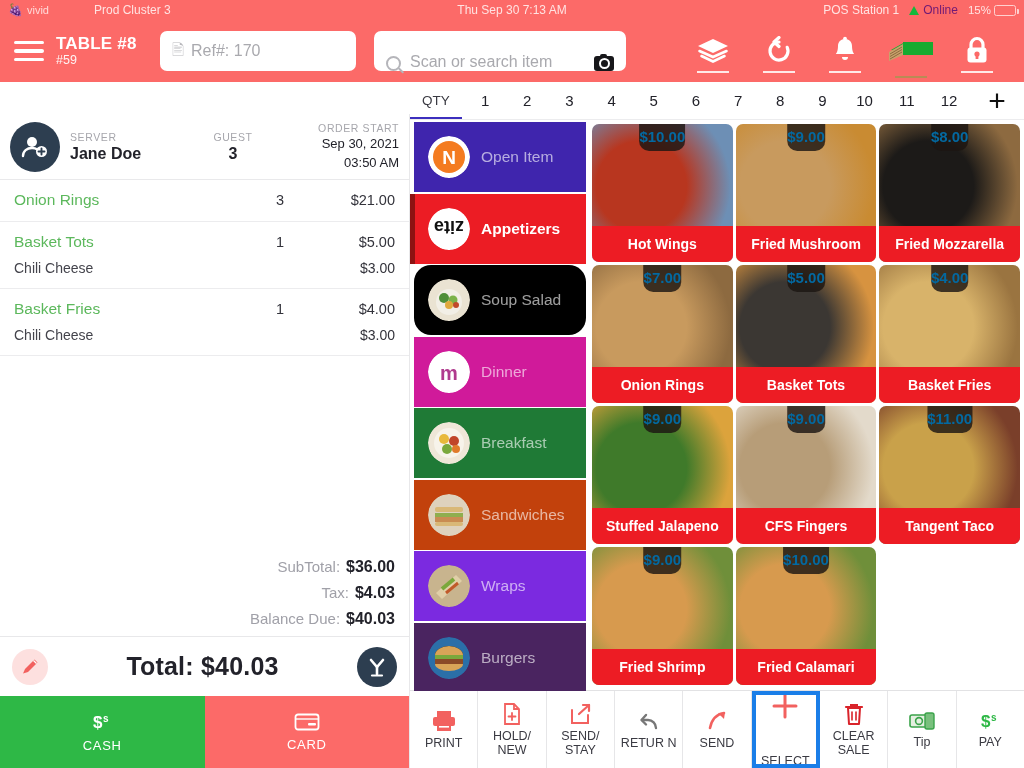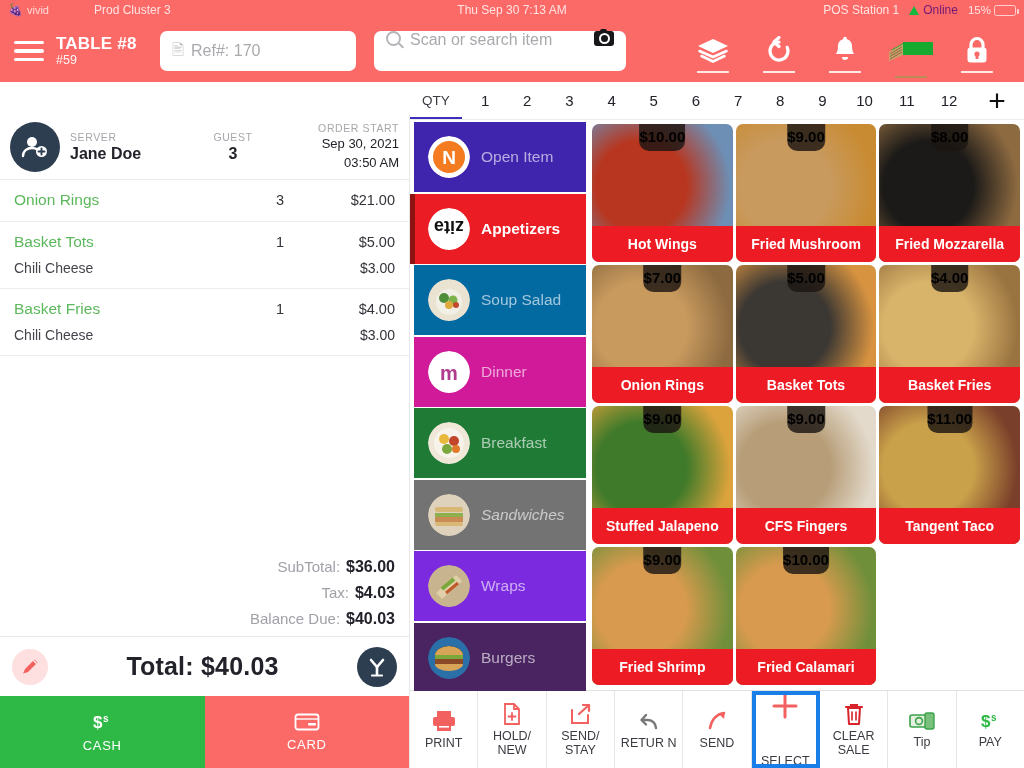--- a/index.html
+++ b/index.html
@@ -42,21 +42,21 @@
   .table-title { font-size: 17px; font-weight: bold; letter-spacing: .2px; }
   .table-sub { font-size: 12.5px; opacity: .92; margin-top: 2px; }
   .ref-box {
     width: 196px; height: 40px; background: #fff; border-radius: 7px; flex: none;
     display: flex; align-items: center; gap: 7px; padding: 0 12px;
   }
   .ref-ico { font-size: 15px; color: #b9b9bd; }
   .ref-text { font-size: 16px; color: #a9a9ae; }
   .search-box {
     width: 252px; height: 40px; background: #fff; border-radius: 7px; flex: none;
-    display: flex; align-items: flex-start; gap: 9px; padding: 0 12px; margin-left: 6px;
+    display: flex; align-items: flex-end; gap: 9px; padding: 0 12px; margin-left: 6px;
   }
   .mag { width: 15px; height: 15px; border: 2px solid #b5b5ba; border-radius: 50%; position: relative; flex: none; }
   .mag::after { content:""; position: absolute; width: 2px; height: 7px; background: #b5b5ba; right: -3px; bottom: -5px; transform: rotate(-45deg); border-radius: 1px; }
   .search-ph { font-size: 16px; color: #a9a9ae; flex: 1; }
   .cam { width: 20px; height: 15px; background: #17171a; border-radius: 3px; position: relative; flex: none; }
   .cam::before { content:""; position:absolute; width: 7px; height: 7px; border: 2px solid #fff; border-radius: 50%; left: 4.5px; top: 2px; }
   .cam::after { content:""; position:absolute; width:7px; height:3px; background:#17171a; border-radius:2px 2px 0 0; top:-2.5px; left:6px; }
   .hdr-icons { margin-left: auto; display: flex; align-items: flex-end; gap: 0; }
   .hdr-btn { width: 66px; height: 62px; display: flex; flex-direction: column; align-items: center; justify-content: center; cursor: pointer; position: relative; }
   .hdr-btn .ul { position: absolute; bottom: 9px; width: 32px; height: 2px; background: rgba(255,255,255,.85); }
@@ -118,21 +118,21 @@
   }
   .cat-ico { width: 42px; height: 42px; border-radius: 50%; flex: none; display: flex; align-items: center; justify-content: center; font-size: 19px; overflow: hidden; }
   .cat-name { font-size: 15.5px; color: rgba(255,255,255,.62); }
   .cat.active .cat-name { color: #fff; font-weight: bold; }
   .cat.active::before { content:""; position: absolute; left: -4px; top: 0; bottom: 0; width: 5px; background: #8d1212; }
 
   .grid-wrap { flex: 1; min-width: 0; padding: 4px 4px 0 6px; overflow: hidden; }
   .grid { display: grid; grid-template-columns: repeat(3, 1fr); gap: 3px; }
   .tile { height: 138px; border-radius: 7px; overflow: hidden; position: relative; cursor: pointer; background: #ededee; }
   .tile-img { position: absolute; inset: 0; }
-  .tile-price { position: absolute; top: 0; left: 50%; transform: translateX(-50%); background: rgba(28,22,18,.82); color: #000000; font-size: 15px; font-weight: bold; padding: 4px 0 6px; border-radius: 0 0 10px 10px; }
+  .tile-price { position: absolute; top: 0; left: 50%; transform: translateX(-50%); background: rgba(28,22,18,.82); color: #0369a1; font-size: 15px; font-weight: bold; padding: 4px 0 6px; border-radius: 0 0 10px 10px; }
   .tile-name { position: absolute; left: 0; right: 0; bottom: 0; height: 36px; background: #ed1c24; color: #fff; font-size: 14px; font-weight: bold; display: flex; align-items: center; justify-content: center; }
 
   .toolbar { height: 78px; display: flex; border-top: 1px solid #e2e2e4; flex: none; background: #fafafa; }
   .tool { flex: 1; display: flex; flex-direction: column; align-items: center; justify-content: center; gap: 3px; border-right: 1px solid #e6e6e8; cursor: pointer; position: relative; background: #fff; }
   .tool:last-child { border-right: none; }
   .tool-label { font-size: 12.5px; color: #3a3a42; text-align: center; line-height: 1.12; padding: 0 2px; }
   .tool.selected { outline: 4px solid #1a7ee8; outline-offset: -4px; z-index: 3; gap: 34px; }
 
   svg { display: block; }
 </style>
@@ -371,21 +371,21 @@
             </div>
             <div class="cat active" style="background: rgb(236, 28, 36);">
               <span class="cat-ico">
                 <svg width="42" height="42" viewBox="0 0 42 42">
                   <circle cx="21" cy="21" r="21" fill="#fff"></circle>
                   <text x="21" y="29" text-anchor="middle" font-family="Liberation Sans, sans-serif" font-size="18" font-weight="bold" fill="#111" transform="rotate(180 21 21)">zitə</text>
                 </svg>
               </span>
               <span class="cat-name">Appetizers</span>
             </div>
-            <div class="cat" style="background: #0369a1;">
+            <div class="cat" style="background: #000000; border-radius: 17px;">
               <span class="cat-ico">
                 <svg width="42" height="42" viewBox="0 0 42 42">
                   <circle cx="21" cy="21" r="21" fill="#eae3d2"></circle>
                   <circle cx="21" cy="23" r="13" fill="#f2efe6"></circle>
                   <circle cx="16" cy="19" r="5" fill="#4f8f3a"></circle>
                   <circle cx="25" cy="21" r="4.5" fill="#7bb24a"></circle>
                   <circle cx="21" cy="26" r="4" fill="#e0a93c"></circle>
                   <circle cx="28" cy="26" r="3" fill="#c14a2a"></circle>
                 </svg>
               </span>
@@ -406,21 +406,21 @@
                   <circle cx="21" cy="21" r="21" fill="#efe7d8"></circle>
                   <circle cx="21" cy="21" r="15" fill="#f7f3ea"></circle>
                   <circle cx="16" cy="17" r="5" fill="#e8b93c"></circle>
                   <circle cx="26" cy="19" r="5" fill="#c0452a"></circle>
                   <circle cx="19" cy="27" r="5" fill="#7aa83c"></circle>
                   <circle cx="28" cy="27" r="4" fill="#e07a2a"></circle>
                 </svg>
               </span>
               <span class="cat-name">Breakfast</span>
             </div>
-            <div class="cat" style="background: #737373; font-style: italic;">
+            <div class="cat" style="background: #c2410c;">
               <span class="cat-ico">
                 <svg width="42" height="42" viewBox="0 0 42 42">
                   <circle cx="21" cy="21" r="21" fill="#ded2bd"></circle>
                   <rect x="7" y="13" width="28" height="5" rx="2" fill="#d9b877"></rect>
                   <rect x="7" y="19" width="28" height="4" fill="#8fae4e"></rect>
                   <rect x="7" y="23" width="28" height="5" fill="#c98c52"></rect>
                   <rect x="7" y="28" width="28" height="4" rx="2" fill="#d9b877"></rect>
                 </svg>
               </span>
               <span class="cat-name">Sandwiches</span>

